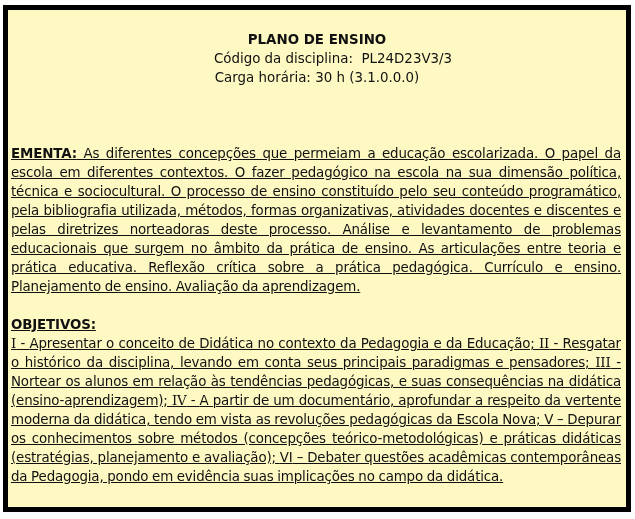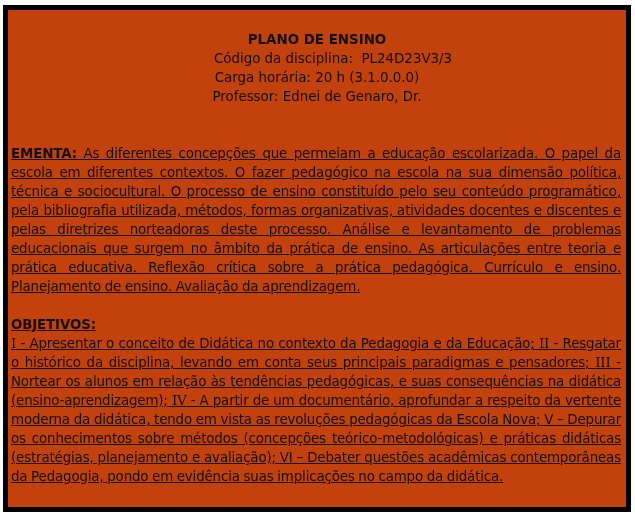--- a/index.html
+++ b/index.html
@@ -15,21 +15,21 @@
       font-family: "DejaVu Sans", sans-serif;
       color: #111111;
     }
     .frame {
       position: absolute;
       left: 3px;
       top: 5px;
       width: 618px;
       height: 497px;
       border: 5px solid #000000;
-      background: #c2410c;
+      background: #fef9c3;
     }
     .header {
       position: absolute;
       left: 0;
       right: 0;
       top: 20px;
       text-align: center;
       font-size: 13.4px;
       line-height: 19px;
     }
@@ -65,22 +65,21 @@
     }
   </style>
 </head>
 <body>
 
 <div class="frame">
 
   <div class="header">
     <div class="title">PLANO DE ENSINO</div>
     <div style="white-space: pre; margin-left: 32px;">Código da disciplina:  PL24D23V3/3</div>
-    <div>Carga horária: 20 h (3.1.0.0.0)</div>
-    <div>Professor: Ednei de Genaro, Dr.</div>
+    <div>Carga horária: 30 h (3.1.0.0.0)</div>
   </div>
 
   <div class="section ementa">
     <span class="label">EMENTA:</span><span> As diferentes concepções que permeiam a educação escolarizada. O papel da escola em diferentes contextos. O fazer pedagógico na escola na sua dimensão política, técnica e sociocultural. O processo de ensino constituído pelo seu conteúdo programático, pela bibliografia utilizada, métodos, formas organizativas, atividades docentes e discentes e pelas diretrizes norteadoras deste processo. Análise e levantamento de problemas educacionais que surgem no âmbito da prática de ensino. As articulações entre teoria e prática educativa. Reflexão crítica sobre a prática pedagógica. Currículo e ensino. Planejamento de ensino. Avaliação da aprendizagem.</span>
   </div>
 
   <div class="section objetivos">
     <div class="label">OBJETIVOS:</div>
     <div><span class="roman">I</span><span> - </span><span>Apresentar o conceito de Didática no contexto da Pedagogia e da Educação; </span><span class="roman">II</span><span> - </span><span>Resgatar o histórico da disciplina, levando em conta seus principais paradigmas e pensadores; </span><span class="roman">III</span><span> - </span><span>Nortear os alunos em relação às tendências pedagógicas, e suas consequências na didática (ensino-aprendizagem); </span><span class="roman">IV</span><span> - </span><span>A partir de um documentário, aprofundar a respeito da vertente moderna da didática, tendo em vista as revoluções pedagógicas da Escola Nova; </span><span>V</span><span> – </span><span>Depurar os conhecimentos sobre métodos (concepções teórico-metodológicas) e práticas didáticas (estratégias, planejamento e avaliação); </span><span>VI</span><span> – </span><span>Debater questões acadêmicas contemporâneas da Pedagogia, pondo em evidência suas implicações no campo da didática.</span></div>
   </div>

